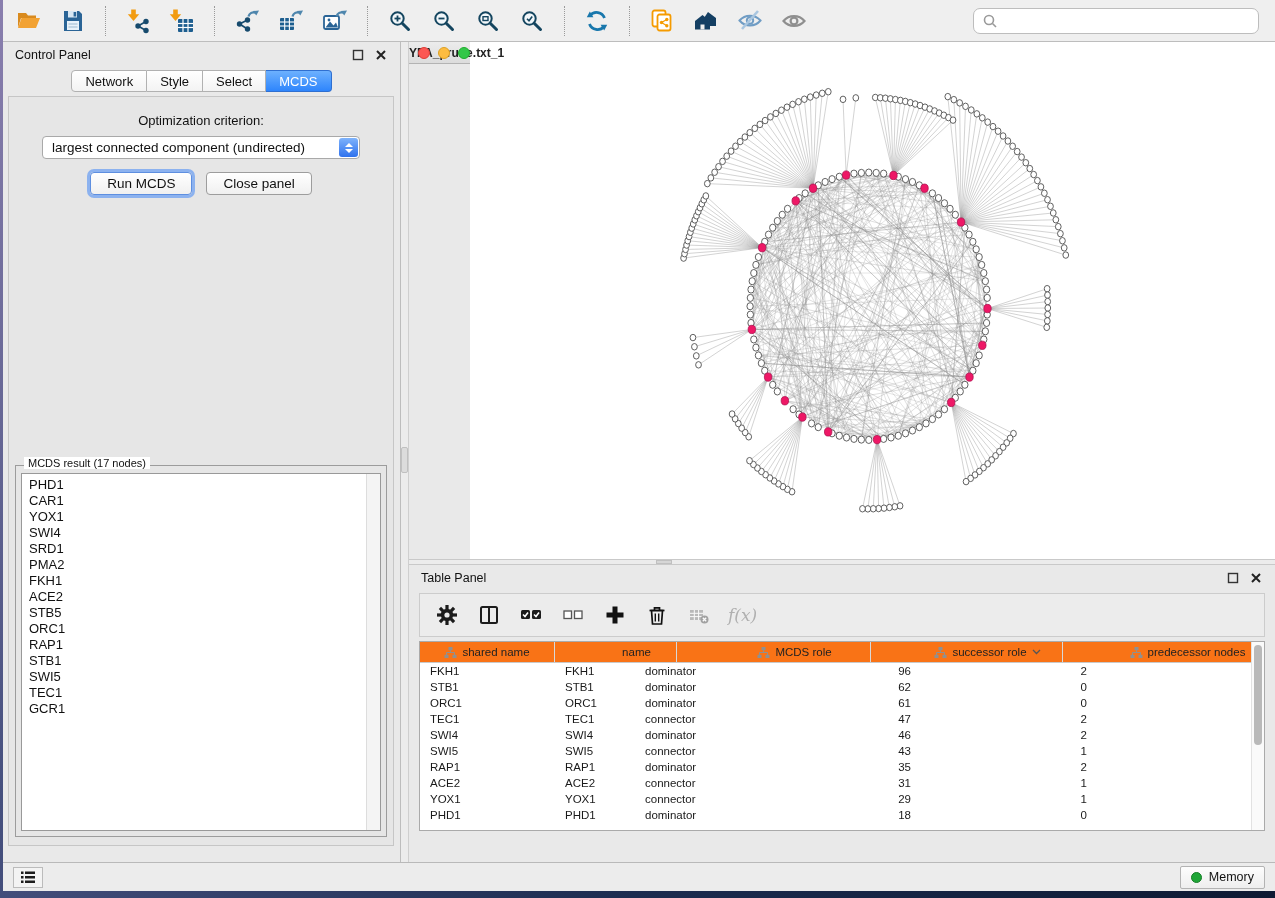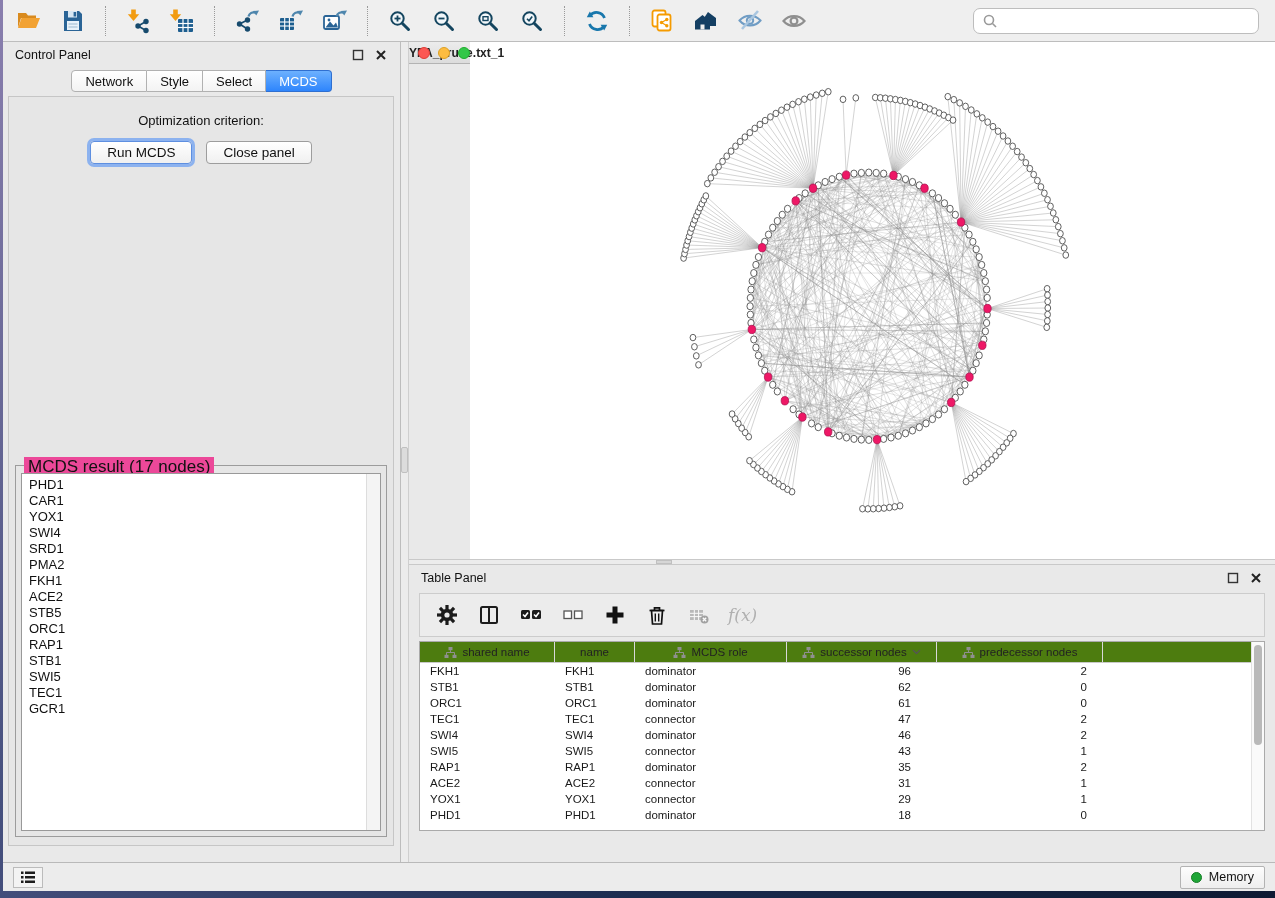--- a/index.html
+++ b/index.html
@@ -40,21 +40,21 @@
     position:relative;display:flex;align-items:center;padding-left:9px;font-size:13.5px;color:#111;}
   .stepper{position:absolute;right:1px;top:1px;bottom:1px;width:19px;border-radius:3px;
     background:linear-gradient(#7fb3fb,#2f72ee);display:flex;flex-direction:column;align-items:center;justify-content:center;gap:2px;}
   .chev-up{width:0;height:0;border-left:4px solid transparent;border-right:4px solid transparent;border-bottom:4.5px solid #fff;}
   .chev-dn{width:0;height:0;border-left:4px solid transparent;border-right:4px solid transparent;border-top:4.5px solid #fff;}
   .btnrow{margin-top:13px;display:flex;gap:14px;}
   .push{height:23px;padding:0 16px;font-size:13.5px;color:#111;border:1px solid #9d9d9d;border-radius:4px;
     background:linear-gradient(#ffffff,#f0f0f0);}
   .focusring{box-shadow:0 0 0 3px rgba(110,160,242,.75);border-color:#5e8fe0;}
   .groupbox{position:absolute;left:6px;right:6px;bottom:8px;height:372px;border:1px solid #9c9c9c;}
-  .legend{position:absolute;top:-9px;left:8px;background:#ec4899;padding:0 4px;font-size:17px;color:#111;}
+  .legend{position:absolute;top:-9px;left:8px;background:#ffffff;padding:0 4px;font-size:11px;color:#111;}
   .listwrap{position:absolute;left:5px;right:5px;top:7px;bottom:5px;background:#fff;border:1px solid #999;display:flex;}
   .mcds-list{flex:1;padding:3px 0 0 7px;font-size:13px;line-height:16px;color:#111;overflow:hidden;}
   .list-sb{width:14px;flex:none;background:#f4f4f4;border-left:1px solid #ddd;}
 
   
   .vsplit{width:9px;flex:none;background:#ececec;border-left:1px solid #bdbdbd;border-right:1px solid #cfcfcf;position:relative;}
   .vhandle{position:absolute;top:405px;left:0;right:0;height:26px;background:#dcdcdc;border:1px solid #c0c0c0;border-radius:2px;}
   .hsplit{height:6px;flex:none;background:#ececec;border-top:1px solid #c9c9c9;border-bottom:1px solid #c9c9c9;position:relative;}
   .hhandle{position:absolute;left:247px;top:0;bottom:0;width:16px;background:#d6d6d6;border:1px solid #c0c0c0;}
 
@@ -72,21 +72,21 @@
   .net-canvas{flex:1;background:#fff;min-height:0;}
   .net-canvas svg{width:100%;height:100%;display:block;}
 
   
   .table-panel{flex:1;background:#e9e9e9;display:flex;flex-direction:column;overflow:hidden;}
   .tp-toolbar{margin:2px 10px 4px;border:1px solid #ccc;background:#ececec;height:44px;flex:none;
     display:flex;align-items:center;gap:16px;padding:0 14px;}
   .ibtn{width:26px;height:26px;border:none;background:none;display:flex;align-items:center;justify-content:center;padding:0;}
   .fx{font-family:"DejaVu Serif","Liberation Serif",serif;font-style:italic;font-size:17px;color:#b0b0b0;}
   .tablebox{margin:0 10px;height:190px;flex:none;background:#fff;border:1px solid #aaa;position:relative;overflow:hidden;}
-  .thead{display:flex;height:21px;background:#4d7c0f;border-bottom:1px solid #c9c9c9;margin-right:13px;}
+  .thead{display:flex;height:21px;background:#f97316;border-bottom:1px solid #c9c9c9;margin-right:13px;gap:42px;}
   .th{display:flex;align-items:center;justify-content:center;gap:5px;border-right:1px solid #d8d8d8;
     font-size:11.5px;color:#222;flex:none;}
   .th.filler{flex:1;border-right:none;}
   .tr{display:flex;height:16px;margin-right:13px;}
   .td{font-size:11.5px;color:#1a1a1a;line-height:16px;white-space:nowrap;overflow:hidden;flex:none;}
   .tscroll{position:absolute;top:0;right:0;bottom:0;width:13px;background:#fafafa;border-left:1px solid #e2e2e2;}
   .thumb{position:absolute;top:3px;left:2px;width:8px;height:100px;background:#b9b9b9;border-radius:4px;}
   .table-tabs-row{display:flex;justify-content:center;margin-top:5px;}
 
   
@@ -274,20 +274,27 @@
         </span>
       </div>
       <div class="seg-row">
           <button class="seg-btn">Network</button>
           <button class="seg-btn">Style</button>
           <button class="seg-btn">Select</button>
           <button class="seg-btn active">MCDS</button>
         </div>
       <div class="cp-content">
         <div class="opt-label">Optimization criterion:</div>
+        <div class="dropdown">
+          <span>largest connected component (undirected)</span>
+          <span class="stepper">
+              <span class="chev-up"></span>
+              <span class="chev-dn"></span>
+            </span>
+        </div>
         <div class="btnrow">
           <button class="push focusring">Run MCDS</button>
           <button class="push">Close panel</button>
         </div>
         <div class="groupbox">
           <span class="legend">MCDS result (17 nodes)</span>
           <div class="listwrap">
             <div class="mcds-list">
                 <div>PHD1</div>
                 <div>CAR1</div>
@@ -1188,21 +1195,21 @@
                 </svg>
                 <span>MCDS role</span>
               </div>
               <div class="th" style="width: 150px;">
                 <svg width="13" height="13" viewBox="0 0 13 13">
                   <rect x="4.5" y="1" width="4" height="3.2" fill="#909090"></rect>
                   <path d="M6.5 4.2V6.5M2.5 9V6.5H10.5V9" stroke="#909090" fill="none" stroke-width="1"></path>
                   <rect x="0.5" y="8.8" width="4" height="3.2" fill="#909090"></rect>
                   <rect x="8.5" y="8.8" width="4" height="3.2" fill="#909090"></rect>
                 </svg>
-                <span>successor nodes</span>
+                <span>successor role</span>
                 <svg width="9" height="6" viewBox="0 0 9 6">
                   <path d="M1 1l3.5 3.5L8 1" stroke="#555" fill="none" stroke-width="1.3"></path>
                 </svg>
               </div>
               <div class="th" style="width: 166px;">
                 <svg width="13" height="13" viewBox="0 0 13 13">
                   <rect x="4.5" y="1" width="4" height="3.2" fill="#909090"></rect>
                   <path d="M6.5 4.2V6.5M2.5 9V6.5H10.5V9" stroke="#909090" fill="none" stroke-width="1"></path>
                   <rect x="0.5" y="8.8" width="4" height="3.2" fill="#909090"></rect>
                   <rect x="8.5" y="8.8" width="4" height="3.2" fill="#909090"></rect>

